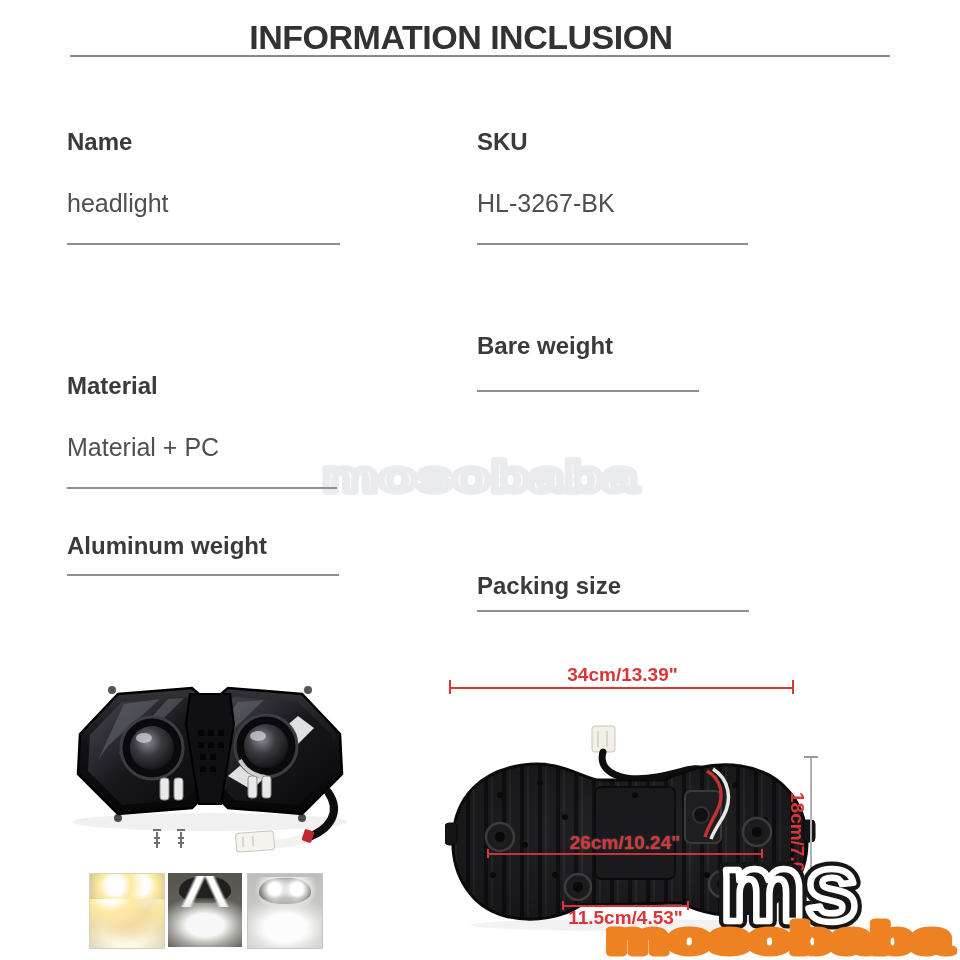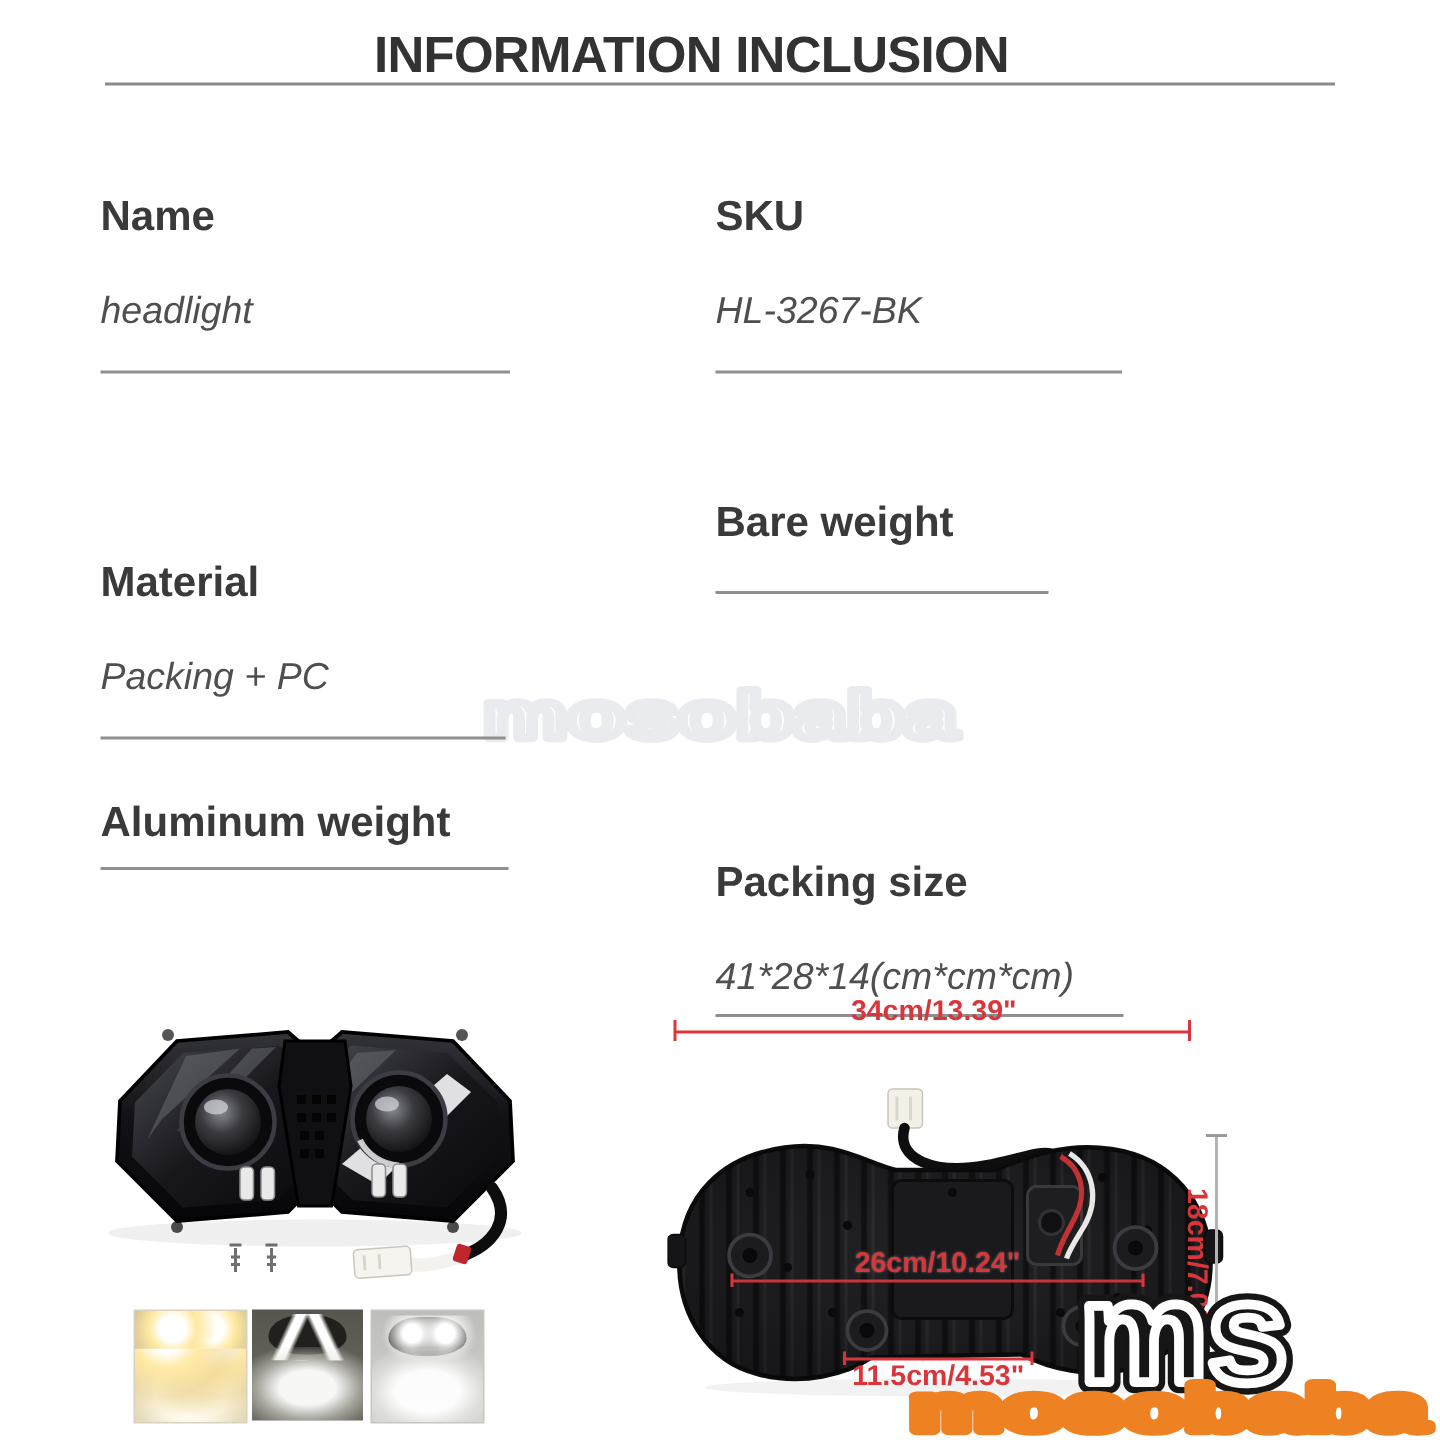--- a/index.html
+++ b/index.html
@@ -11,22 +11,22 @@
   .title{
     position:absolute;top:18px;left:0;width:922px;padding-right:0;
     text-align:center;font-size:34px;font-weight:700;color:#323232;
     letter-spacing:-0.5px;
   }
   .title-rule{
     position:absolute;top:55px;left:70px;width:820px;height:2px;background:#8a8a8a;
   }
   
   .field{position:absolute;z-index:2;}
-  .field .flabel{font-size:28px;font-weight:700;color:#3a3a3a;}
-  .field .fvalue{margin-top:33px;font-size:25px;color:#4f4f4f;font-style:italic;}
+  .field .flabel{font-size:24px;font-weight:700;color:#3a3a3a;}
+  .field .fvalue{margin-top:33px;font-size:25px;color:#4f4f4f;}
   .field .frule{margin-top:25px;height:2px;background:#8f8f8f;}
   
   .watermark{position:absolute;left:312px;top:450px;z-index:1;}
   
   .photo{position:absolute;}
   
   .thumb{position:absolute;top:873px;width:74px;height:74px;overflow:hidden;}
   .thumb .sil{position:absolute;left:15%;top:6%;width:70%;height:34%;border-radius:40% 40% 46% 46%/55% 55% 45% 45%;}
   .thumb .glow{position:absolute;left:-10%;top:34%;width:120%;height:70%;}
   .thumb-warm{left:89px;background:linear-gradient(#cdbb90,#ddd4ba);border:1px solid #d9d2bd;}
@@ -78,34 +78,33 @@
   <div class="fvalue">headlight</div>
   <div class="frule" style="width:273px;"></div>
 </div>
 <div class="field" style="left:477px;top:128px;">
   <div class="flabel">SKU</div>
   <div class="fvalue">HL-3267-BK</div>
   <div class="frule" style="width:271px;"></div>
 </div>
 <div class="field" style="left:67px;top:332px;margin-top:40px;">
   <div class="flabel">Material</div>
-  <div class="fvalue">Packing + PC</div>
+  <div class="fvalue">Material + PC</div>
   <div class="frule" style="width:270px;"></div>
 </div>
 <div class="field" style="left:477px;top:332px;">
   <div class="flabel">Bare weight</div>
   <div class="frule" style="width:222px;margin-top:30px;"></div>
 </div>
 <div class="field" style="left:67px;top:532px;">
   <div class="flabel">Aluminum weight</div>
   <div class="frule" style="width:272px;margin-top:14px;"></div>
 </div>
 <div class="field" style="left:477px;top:532px;margin-top:40px;">
   <div class="flabel">Packing size</div>
-  <div class="fvalue">41*28*14(cm*cm*cm)</div>
   <div class="frule" style="width:272px;margin-top:10px;"></div>
 </div>
 
 <svg class="watermark" width="336" height="54" viewBox="0 0 336 54">
   <text x="168" y="42" text-anchor="middle" font-family="Liberation Sans, sans-serif" font-size="44" font-weight="700" fill="none" stroke="#e9ebef" stroke-width="5.5" stroke-linejoin="round" stroke-linecap="round" textLength="316" lengthAdjust="spacingAndGlyphs">mosobaba</text>
 </svg>
 
 <svg class="photo" style="left:60px;top:672px;" width="390" height="192" viewBox="0 0 390 192">
   <defs>
     <linearGradient id="gBody" x1="0" y1="0" x2="0" y2="1">

